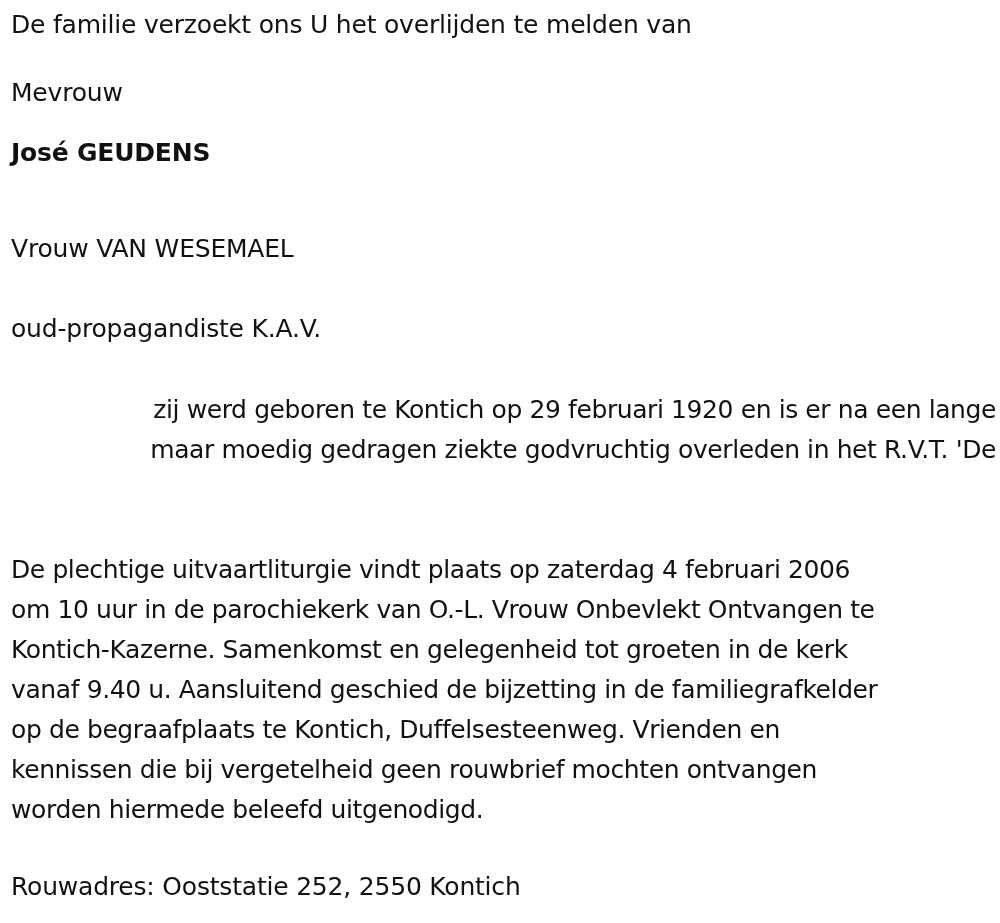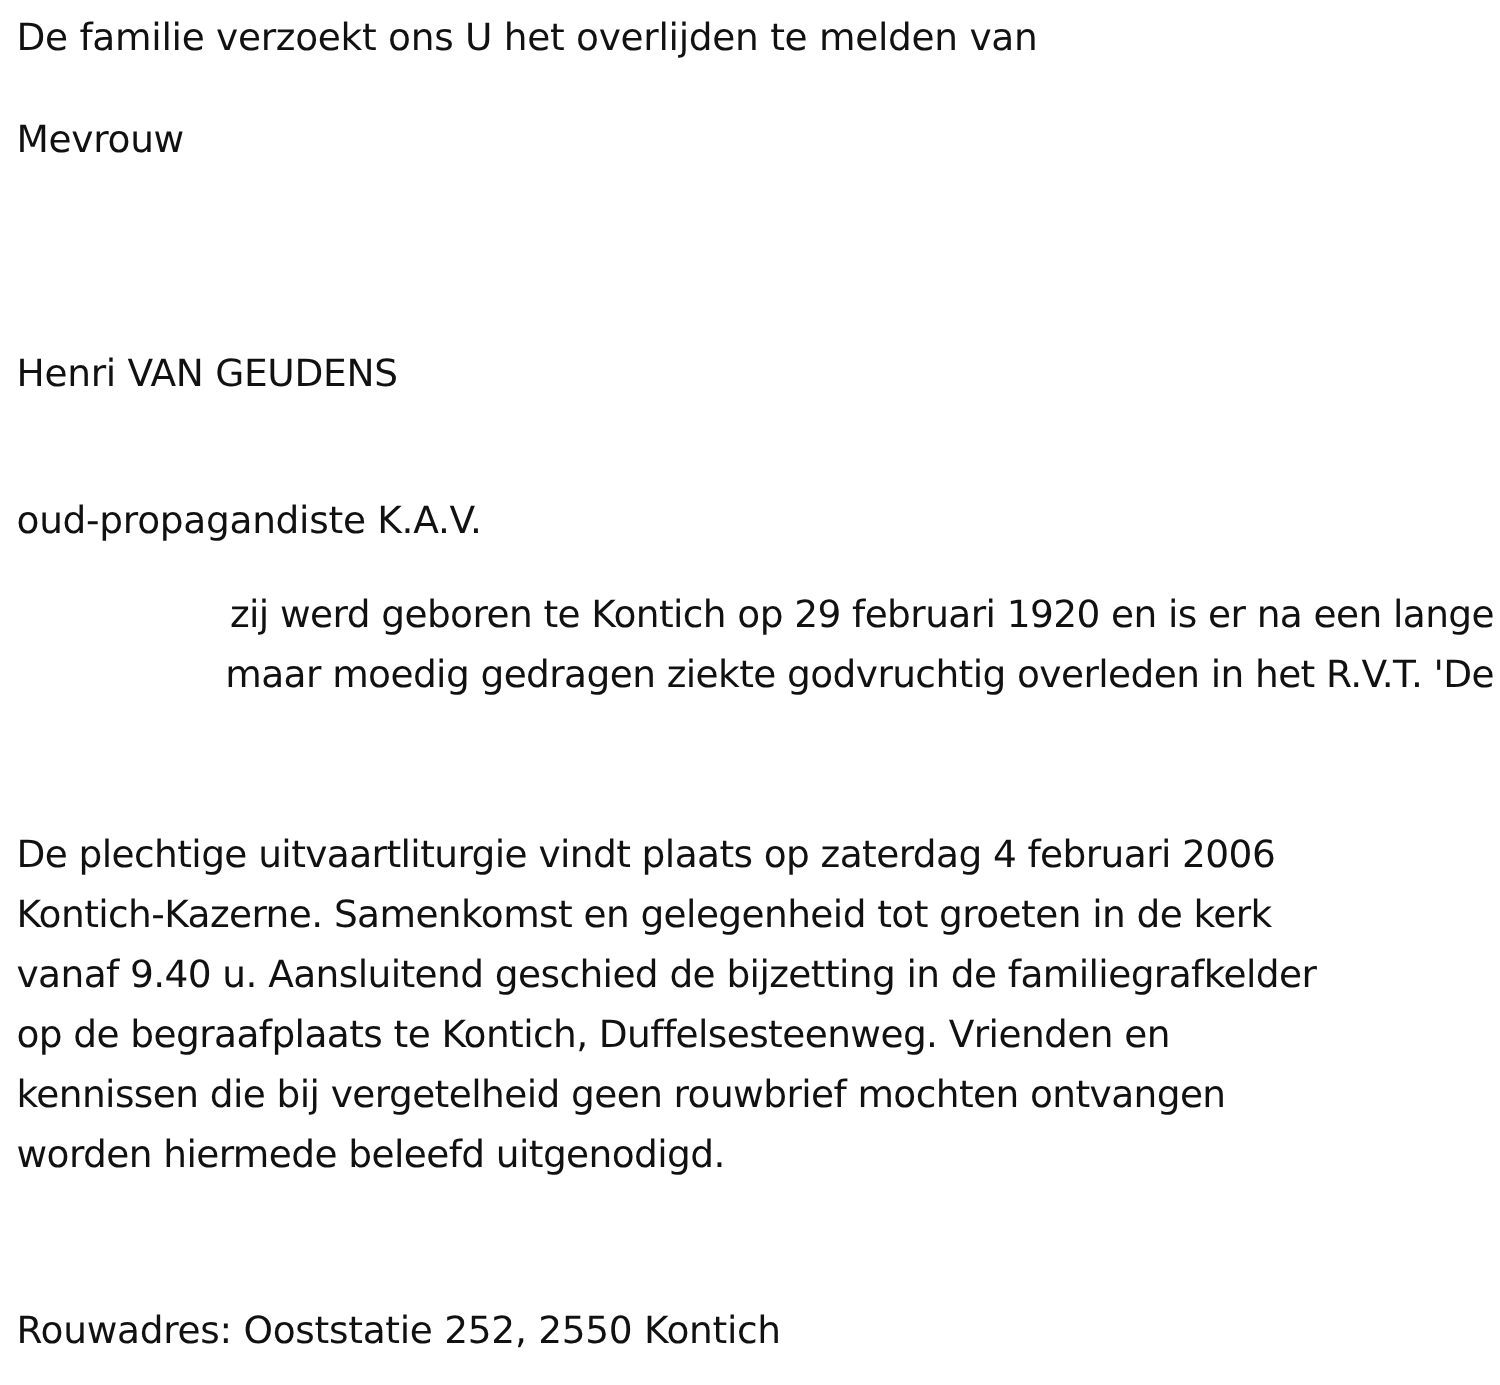--- a/index.html
+++ b/index.html
@@ -18,30 +18,32 @@
     .bold { font-weight: bold; }
     .para { position: absolute; left: 11px; width: 985px; line-height: 40px; letter-spacing: -0.4px; }
     .para span { display: block; white-space: nowrap; }
   </style>
 </head>
 <body>
 
 <div class="doc">
   <div class="line" style="top:10px;">De familie verzoekt ons U het overlijden te melden van</div>
   <div class="line" style="top:78px;">Mevrouw</div>
-  <div class="line" style="top:234px;">Henri VAN GEUDENS</div>
-  <div class="line" style="top:332px;">oud-propagandiste K.A.V.</div>
+  <div class="line bold" style="top:138px;">José GEUDENS</div>
+  <div class="line" style="top:234px;">Vrouw VAN WESEMAEL</div>
+  <div class="line" style="top:314px;">oud-propagandiste K.A.V.</div>
 
   <div class="para" style="top:390px;text-align:right;">
     <span>zij werd geboren te Kontich op 29 februari 1920 en is er na een lange</span>
     <span>maar moedig gedragen ziekte godvruchtig overleden in het R.V.T. 'De</span>
   </div>
 
   <div class="para" style="top:550px;">
     <span>De plechtige uitvaartliturgie vindt plaats op zaterdag 4 februari 2006</span>
+    <span>om 10 uur in de parochiekerk van O.-L. Vrouw Onbevlekt Ontvangen te</span>
     <span>Kontich-Kazerne. Samenkomst en gelegenheid tot groeten in de kerk</span>
     <span>vanaf 9.40 u. Aansluitend geschied de bijzetting in de familiegrafkelder</span>
     <span>op de begraafplaats te Kontich, Duffelsesteenweg. Vrienden en</span>
     <span>kennissen die bij vergetelheid geen rouwbrief mochten ontvangen</span>
     <span>worden hiermede beleefd uitgenodigd.</span>
   </div>
 
   <div class="line" style="top:872px;text-align:center;">Rouwadres: Ooststatie 252, 2550 Kontich</div>
 </div>
 

